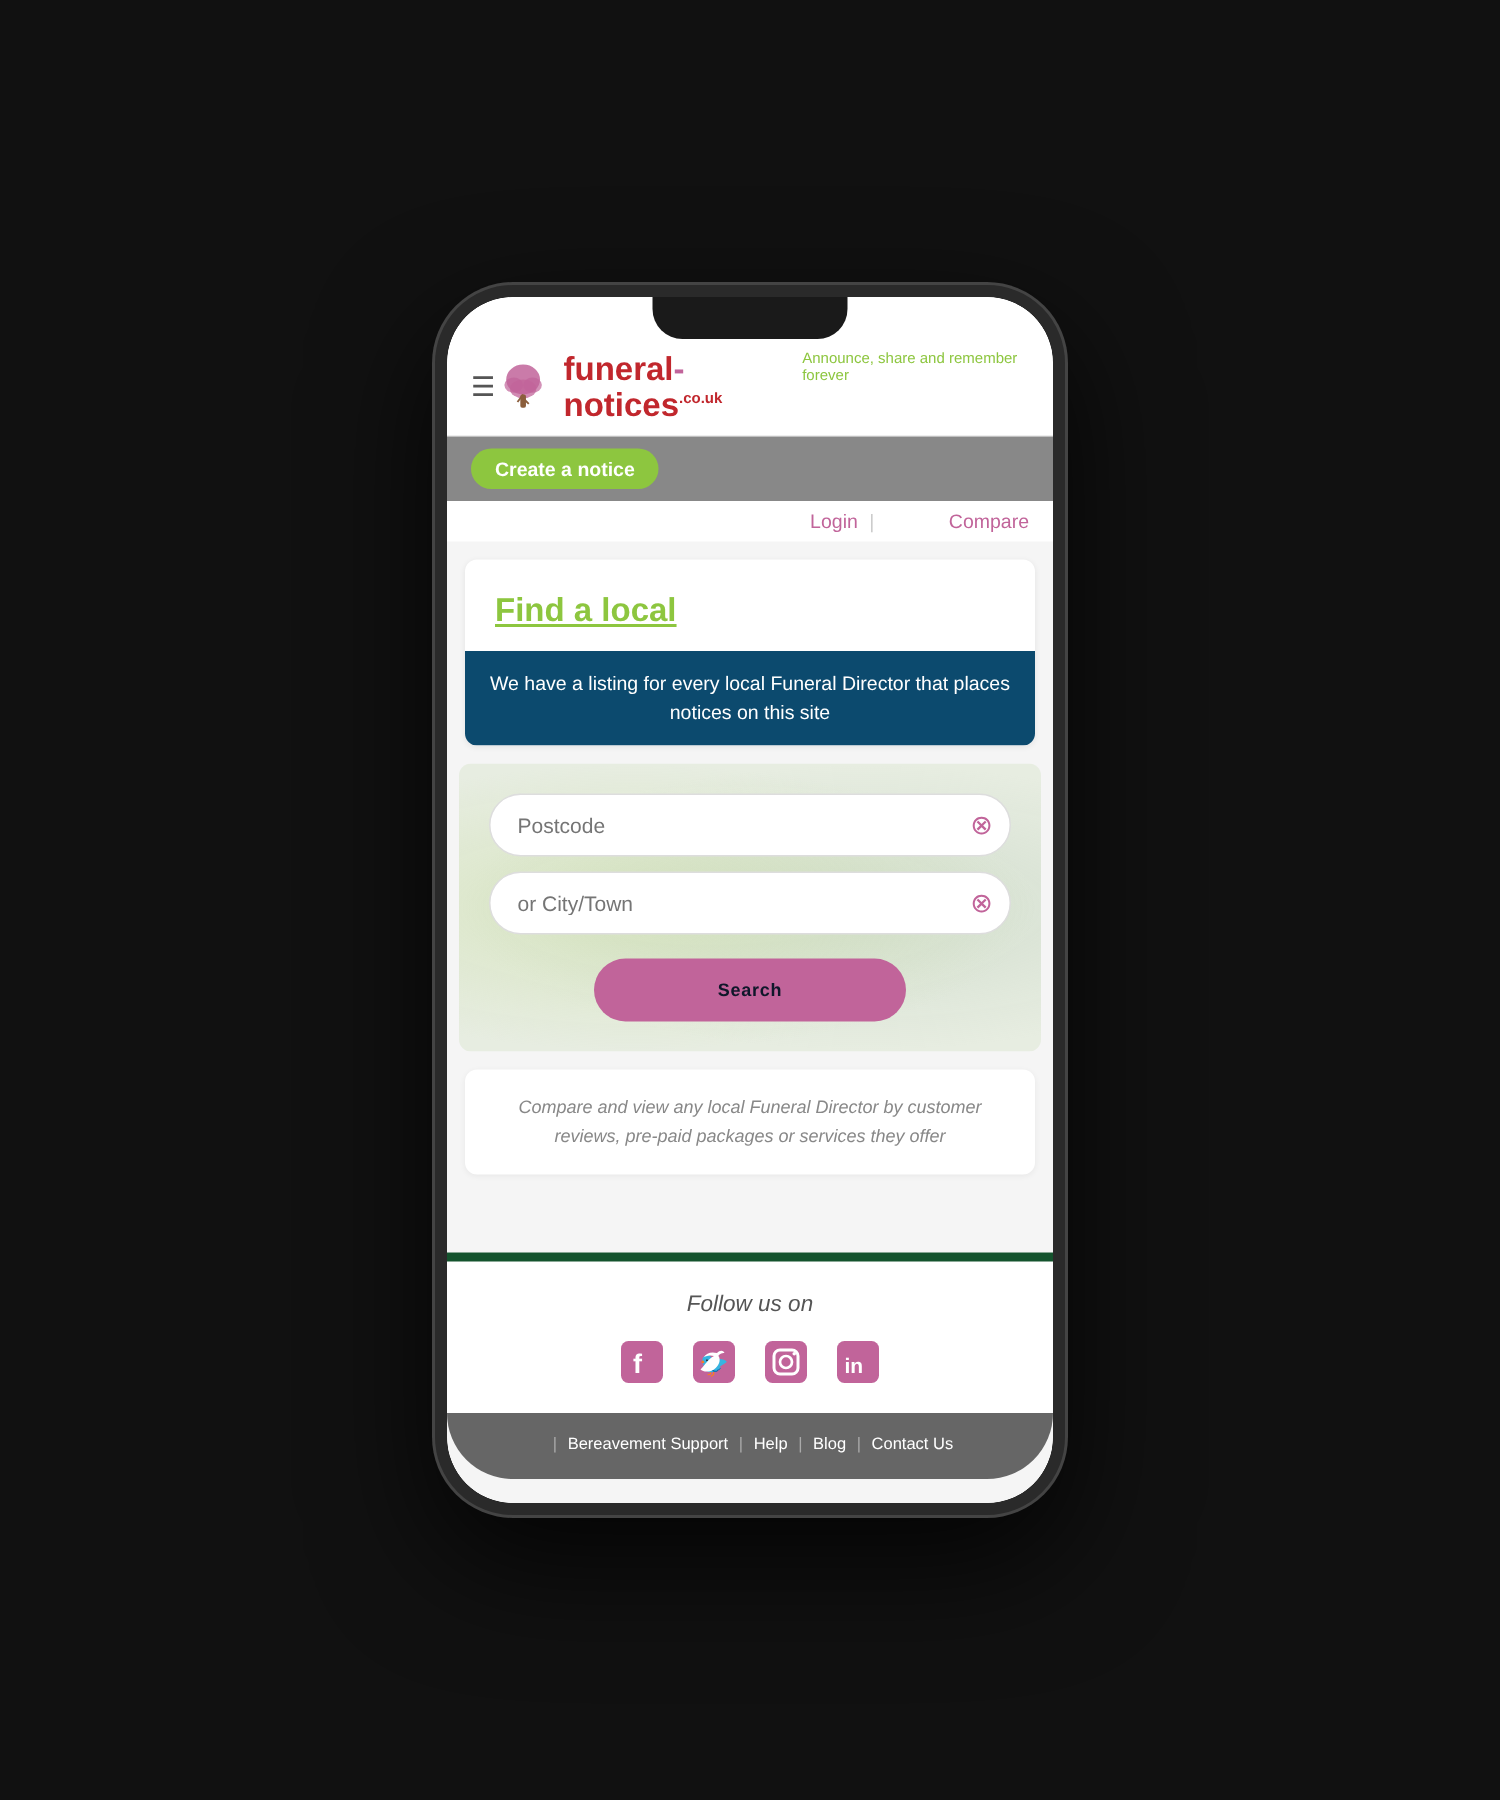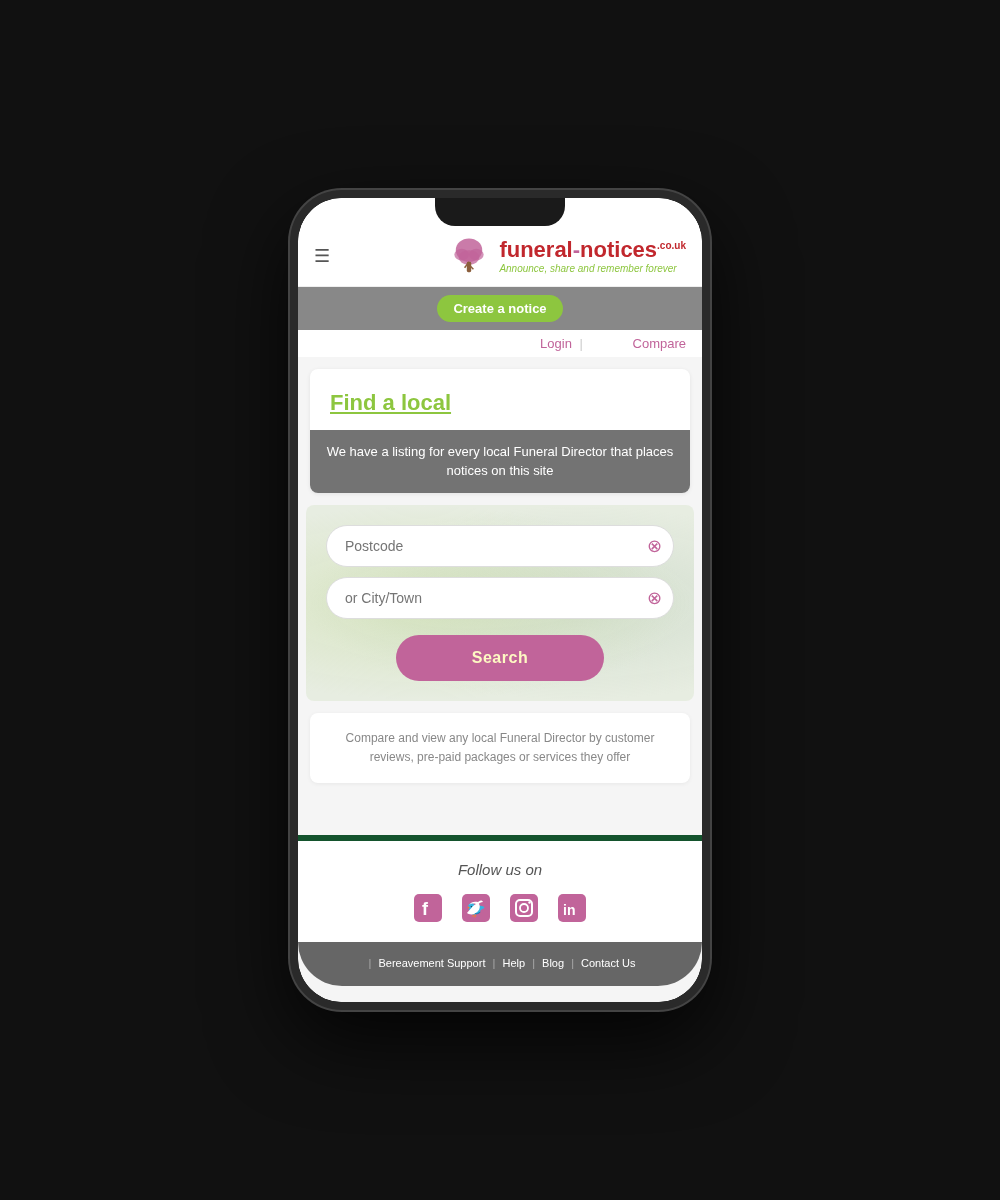--- a/index.html
+++ b/index.html
@@ -69,21 +69,20 @@
       gap: 8px;
     }
 
     .logo-tree {
       width: 44px;
       height: 44px;
     }
 
     .logo-text {
       display: flex;
-      flex-direction: column;
       line-height: 1.1;
     }
 
     .logo-name {
       font-size: 22px;
       font-weight: bold;
       color: #222;
     }
 
     .logo-name span {
@@ -92,33 +91,32 @@
 
     .logo-co {
       font-size: 10px;
       color: #888;
       vertical-align: super;
     }
 
     .logo-tagline {
       font-size: 10px;
       color: #888;
-      font-style: italic;
     }
 
     .logo-tagline span {
       color: #8dc63f;
     }
 
     
     .create-notice-bar {
       background: #888;
       padding: 8px 16px;
       display: flex;
-      justify-content: center;
+      justify-content: flex-start;
     }
 
     .create-notice-btn {
       background: #8dc63f;
       color: #fff;
       border: none;
       border-radius: 20px;
       padding: 6px 16px;
       font-size: 13px;
       font-weight: bold;
@@ -168,21 +166,21 @@
       line-height: 1.3;
     }
 
     .heading-title .green {
       color: #8dc63f;
       font-weight: bold;
       text-decoration: underline;
     }
 
     .listing-banner {
-      background: #737373;
+      background: #0c4a6e;
       color: #fff;
       text-align: center;
       padding: 12px 16px;
       font-size: 13px;
       line-height: 1.5;
     }
 
     
     .search-area {
       margin: 8px;
@@ -217,42 +215,43 @@
       color: #c1649a;
       font-size: 18px;
       cursor: pointer;
     }
 
     .search-btn {
       display: block;
       width: 60%;
       margin: 16px auto 0;
       background: #c1649a;
-      color: #fef9c3;
+      color: #0f172a;
       border: none;
       border-radius: 25px;
       padding: 14px;
-      font-size: 16px;
+      font-size: 12px;
       font-weight: bold;
       cursor: pointer;
       letter-spacing: 0.5px;
     }
 
     
     .compare-card {
       background: #fff;
       margin: 12px;
       border-radius: 8px;
       padding: 16px;
       box-shadow: 0 1px 4px rgba(0,0,0,0.06);
     }
 
     .compare-text {
       color: #888;
       font-size: 12px;
+      font-style: italic;
       text-align: center;
       line-height: 1.6;
     }
 
     
     .spacer {
       height: 40px;
     }
 
     

